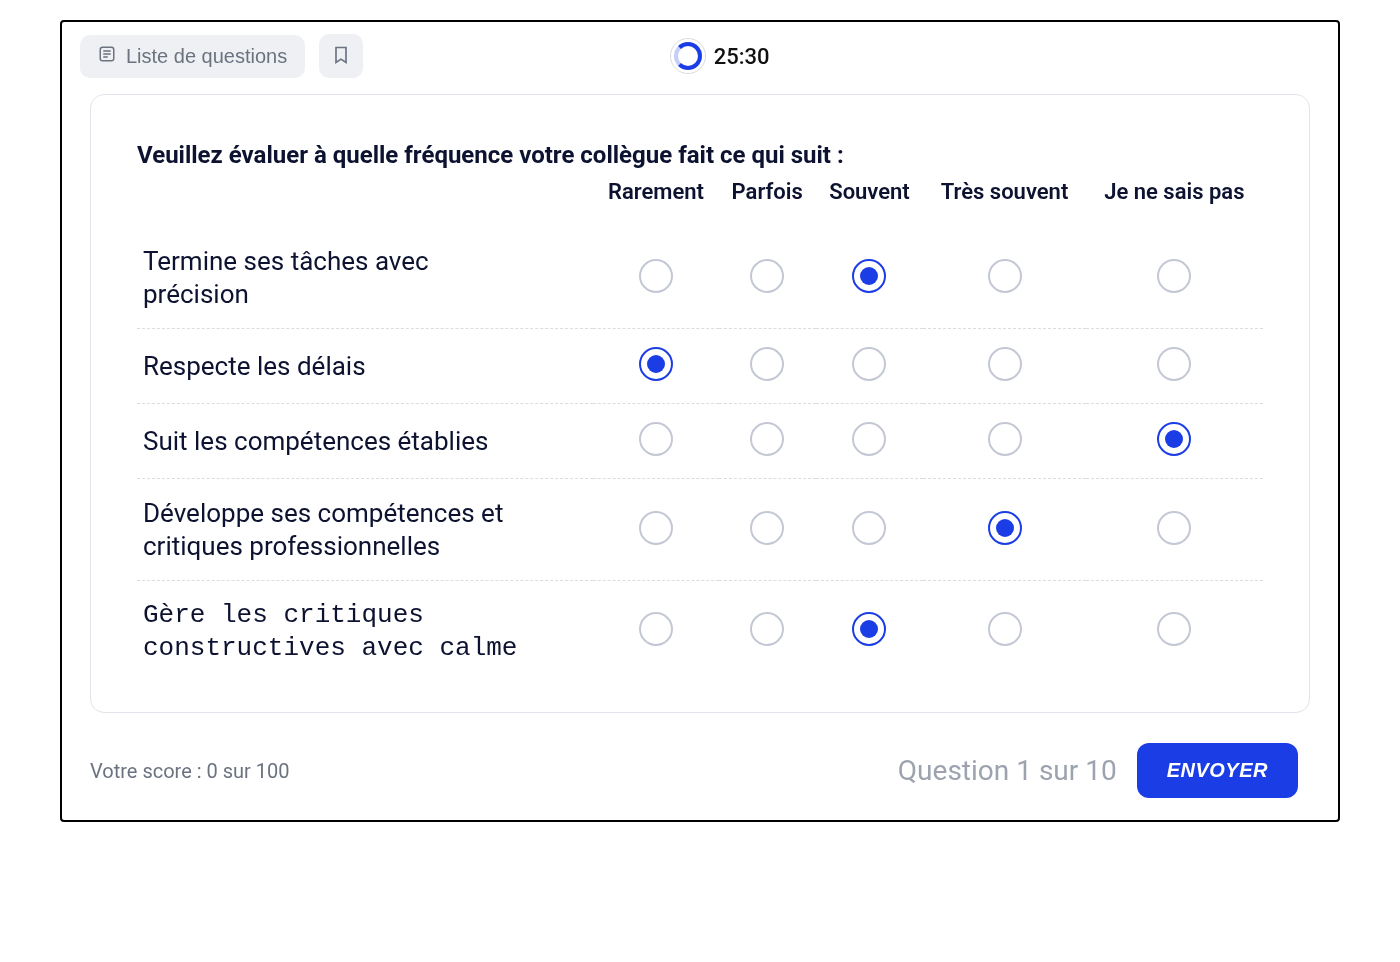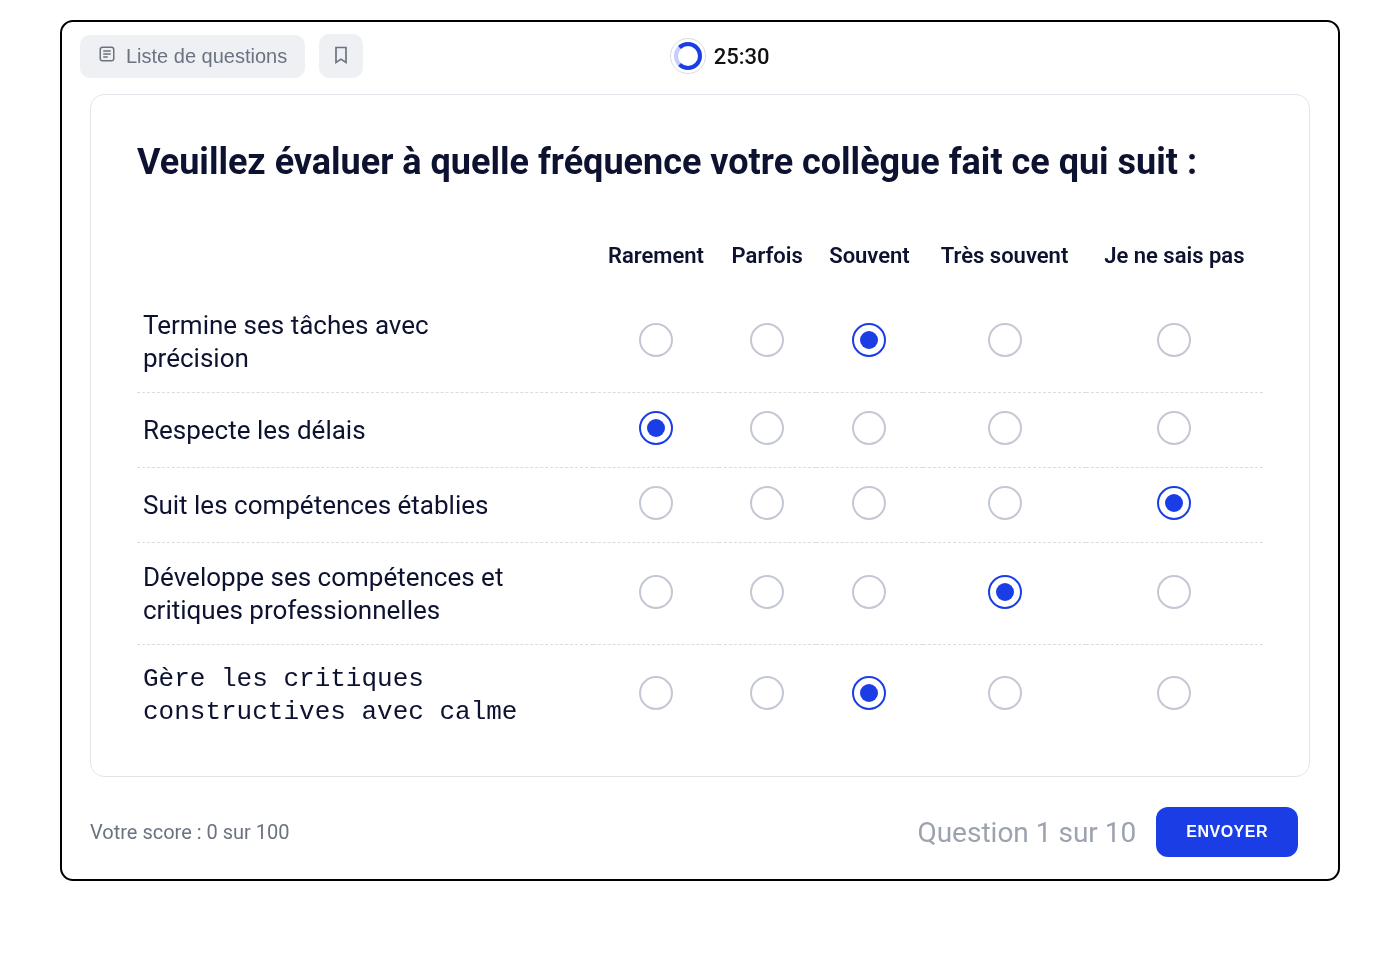--- a/index.html
+++ b/index.html
@@ -6,21 +6,21 @@
   body {
     font-family: -apple-system, BlinkMacSystemFont, "Segoe UI", Roboto, Helvetica, Arial, sans-serif;
     background: #fff;
     padding: 20px;
   }
   .container {
     width: 100%;
     max-width: 1280px;
     margin: 0 auto;
     border: 2px solid #000;
-    border-radius: 13px;
+    border-radius: 4px;
     padding: 0;
     overflow: hidden;
   }
   .topbar {
     display: flex;
     align-items: center;
     padding: 12px 18px 6px 18px;
     gap: 14px;
   }
   .question-list-btn {
@@ -74,24 +74,23 @@
     font-weight: 500;
     color: #111;
   }
   .card {
     margin: 10px 28px 18px 28px;
     border: 1px solid #e1e4ea;
     border-radius: 14px;
     padding: 46px 46px 30px 46px;
   }
   .question-title {
-    font-size: 36px;
+    font-size: 24px;
     font-weight: 700;
     color: #0c1230;
-    margin-bottom: 50px;
   }
   table.matrix {
     width: 100%;
     border-collapse: collapse;
   }
   table.matrix th {
     font-size: 22px;
     font-weight: 600;
     color: #0c1230;
     text-align: center;
@@ -148,24 +147,25 @@
   .progress {
     font-size: 28px;
     color: #9ca3af;
   }
   .submit-btn {
     background: #1b3de6;
     color: #fff;
     border: none;
     border-radius: 12px;
     padding: 16px 30px;
-    font-size: 16px;
+    font-size: 20px;
     font-weight: 700;
     letter-spacing: 0.5px;
     cursor: pointer;
+    font-style: italic;
   }
 </style>
 </head>
 <body>
 
 <div class="container">
 
   <div class="topbar">
     <button class="question-list-btn">
       <span>

